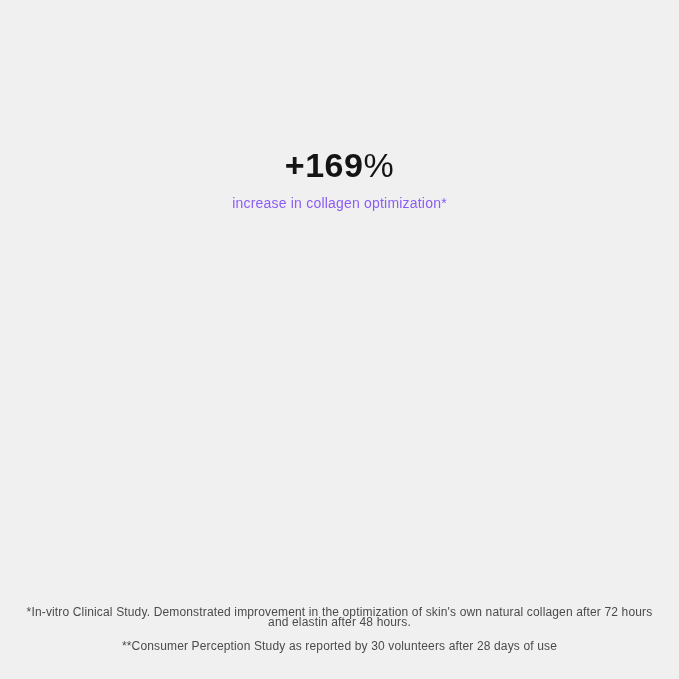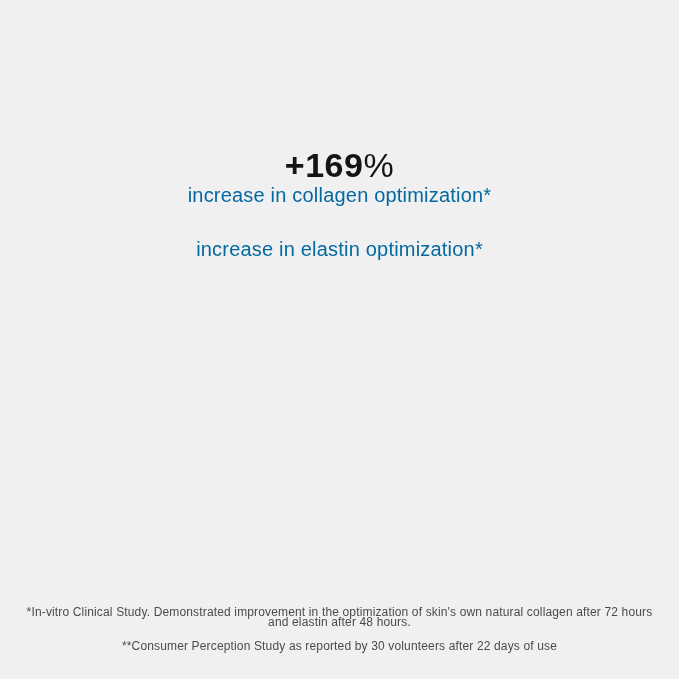--- a/index.html
+++ b/index.html
@@ -21,24 +21,25 @@
   .stat { margin-bottom: 31px; }
   .stat-number {
     font-size: 34px;
     line-height: 38px;
     font-weight: 700;
     color: #141414;
     letter-spacing: 0.5px;
   }
   .stat-number .pct { font-weight: 400; }
   .stat-desc {
-    font-size: 20px;
+    margin-top: 8px;
+    font-size: 14px;
     line-height: 23px;
     font-weight: 400;
-    color: #0369a1;
+    color: #8b5cf6;
     letter-spacing: 0.2px;
   }
   .footnotes {
     position: absolute;
     top: 607px;
     left: 0;
     right: 0;
     text-align: center;
   }
   .footnote {
@@ -55,25 +56,24 @@
 <div class="canvas">
 
   <div class="stats">
 
     <div class="stat">
       <div class="stat-number"><span class="num">+169</span><span class="pct">%</span></div>
       <div class="stat-desc">increase in collagen optimization*</div>
     </div>
 
     <div class="stat">
-      <div class="stat-desc">increase in elastin optimization*</div>
     </div>
 
 
 
   </div>
 
   <div class="footnotes">
     <p class="footnote">*In-vitro Clinical Study. Demonstrated improvement in the optimization of skin's own natural collagen after 72 hours and elastin after 48 hours.</p>
-    <p class="footnote">**Consumer Perception Study as reported by 30 volunteers after 22 days of use</p>
+    <p class="footnote">**Consumer Perception Study as reported by 30 volunteers after 28 days of use</p>
   </div>
 
 </div>
 
 </body></html>

